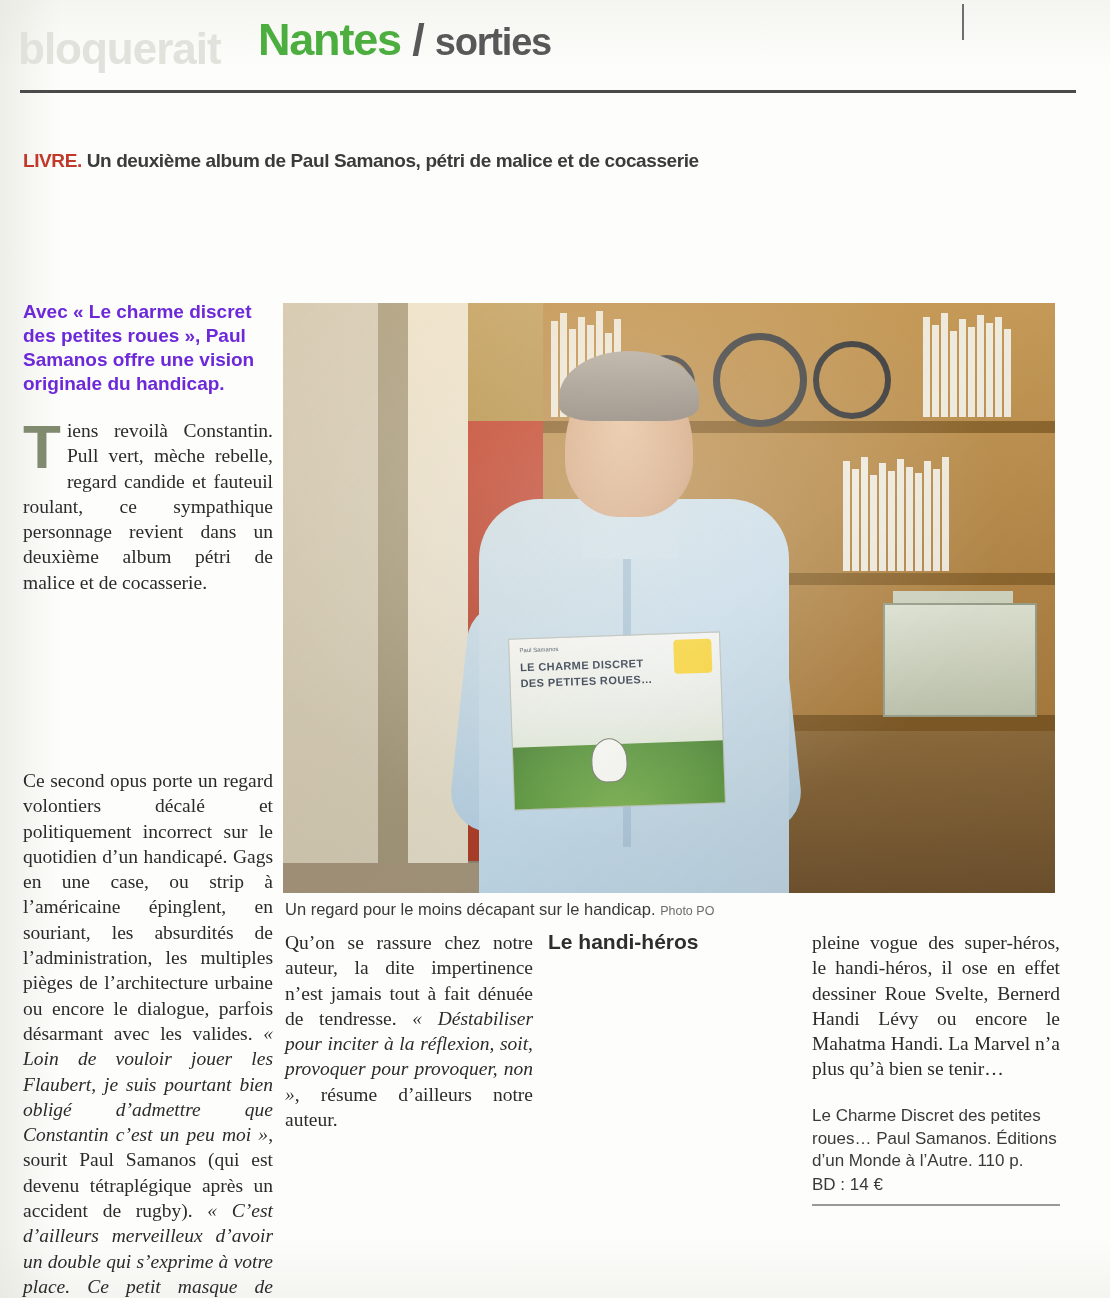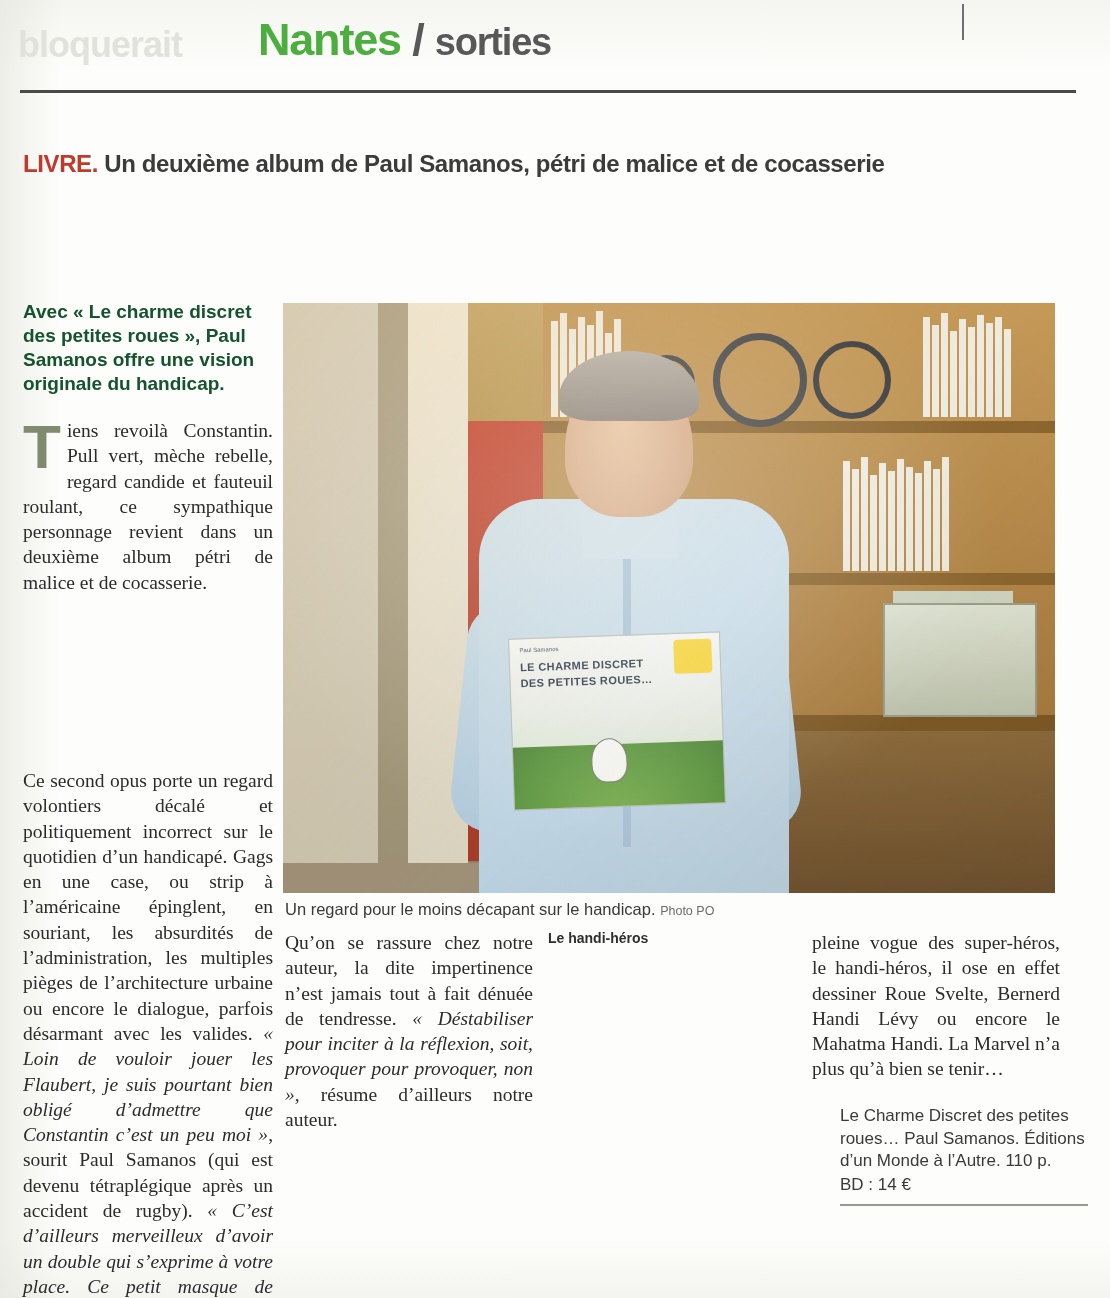--- a/index.html
+++ b/index.html
@@ -38,21 +38,21 @@
     left: 0; top: 0;
     width: 1110px;
     height: 96px;
   }
   .ghost-text {
     position: absolute;
     left: 18px;
     top: 24px;
     font-family: "Liberation Sans", sans-serif;
     font-weight: 700;
-    font-size: 36px;
+    font-size: 44px;
     letter-spacing: -1px;
     color: #e2e2dc;
     user-select: none;
   }
   .section-title {
     position: absolute;
     left: 258px;
     top: 14px;
     font-family: "Liberation Sans", sans-serif;
     font-weight: 700;
@@ -81,21 +81,21 @@
   }
 
   
   .kicker-line {
     position: absolute;
     left: 23px;
     top: 150px;
     width: 1060px;
     font-family: "Liberation Sans", sans-serif;
     font-weight: 700;
-    font-size: 24px;
+    font-size: 19px;
     letter-spacing: -0.4px;
     color: #3b3b3b;
     white-space: nowrap;
   }
   .kicker-line .tag { color: #c0392b; }
   .headline {
     position: absolute;
     left: 20px;
     top: 192px;
     width: 1070px;
@@ -214,21 +214,21 @@
   }
   .lead {
     position: absolute;
     left: 23px;
     top: 300px;
     width: 248px;
     font-family: "Liberation Sans", sans-serif;
     font-weight: 700;
     font-size: 19px;
     line-height: 24px;
-    color: #14532d;
+    color: #6d28d9;
   }
   .col1 {
     left: 23px;
     top: 418px;
     width: 250px;
   }
   .col1 .body { font-size: 19.5px; line-height: 25.3px; text-align: justify; }
   .dropcap {
     float: left;
     font-family: "Liberation Sans", sans-serif;
@@ -267,41 +267,40 @@
 
   .col3 {
     left: 548px;
     top: 930px;
     width: 248px;
   }
   .col3 p { font-size: 19.5px; line-height: 25.3px; }
   .subhead {
     font-family: "Liberation Sans", sans-serif;
     font-weight: 700;
-    font-size: 14px;
+    font-size: 21px;
     color: #2e2e2e;
     margin-bottom: 6px;
   }
 
   .col4 {
     left: 812px;
     top: 930px;
     width: 248px;
   }
   .col4 p { font-size: 19.5px; line-height: 25.3px; }
   .infobox {
     position: absolute;
     left: 812px;
     top: 1105px;
     width: 248px;
     font-family: "Liberation Sans", sans-serif;
     font-size: 17px;
     line-height: 22.5px;
     color: #3a3a3a;
-    margin-left: 28px;
   }
   .infobox .rule {
     width: 248px;
     height: 2px;
     background: #9a9a94;
     margin-top: 8px;
   }
   .infobox .price { margin-top: 1px; }
 </style>
 </head>

